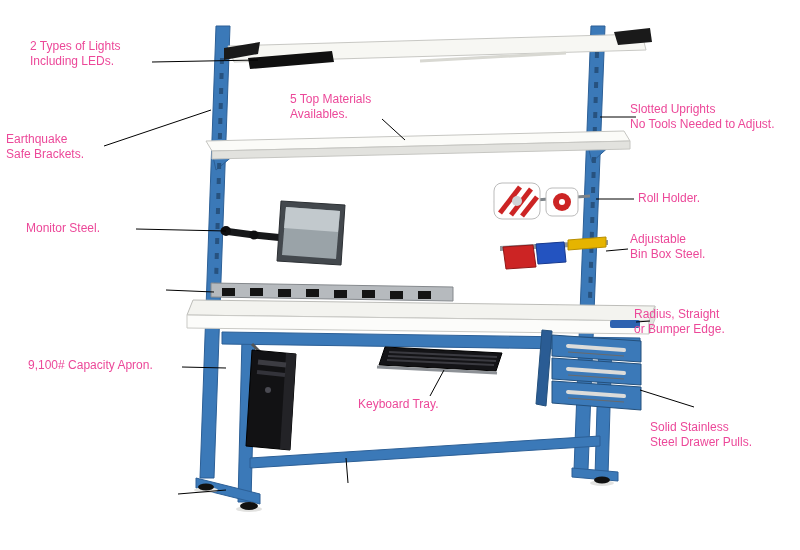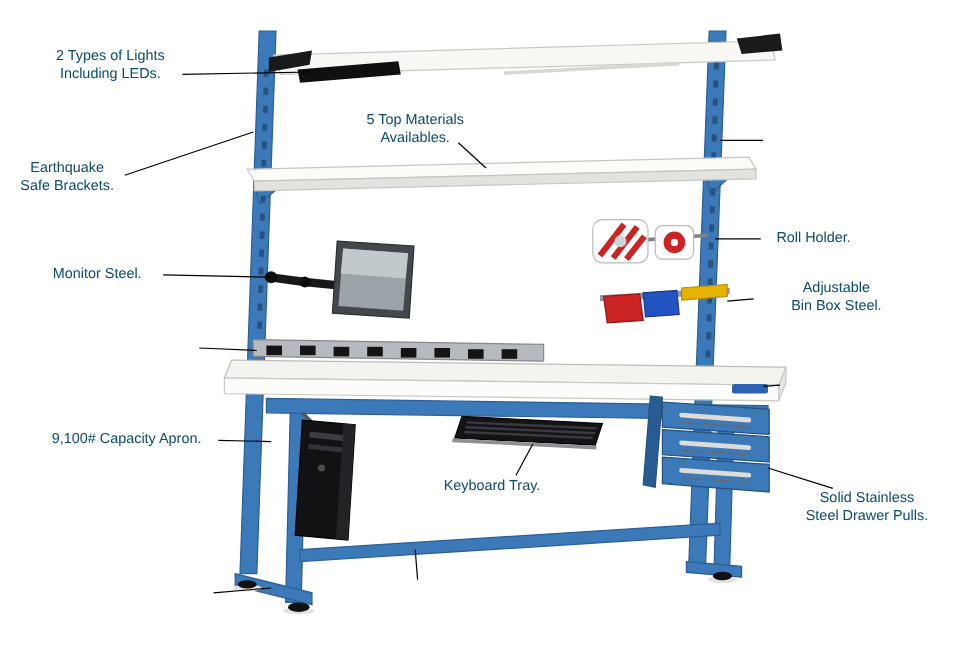--- a/index.html
+++ b/index.html
@@ -4,22 +4,22 @@
 <style>
   *{margin:0;padding:0;box-sizing:border-box}
   html,body{background:#fff}
   body{width:800px;height:550px;overflow:hidden;font-family:"Liberation Sans",sans-serif}
   .stage{position:relative;width:800px;height:550px;background:#ffffff}
   .stage svg{position:absolute;left:0;top:0}
   .callout{
     position:absolute;
     font-size:12px;
     line-height:1.22;
-    color:#0c4a6e;
-    text-align:center;
+    color:#ec4899;
+    text-align:left;
     white-space:pre-line;
   }
 </style>
 </head>
 <body>
 
 <div class="stage">
 
   <svg width="800" height="550" viewBox="0 0 800 550">
 
@@ -137,24 +137,28 @@
       <line x1="694" y1="407" x2="640" y2="390"></line>
       <line x1="178" y1="494" x2="226" y2="490"></line>
       <line x1="348" y1="483" x2="346" y2="458"></line>
     </g>
   </svg>
 
   <div class="callout" style="left:30px;top:39px;width:124px">2 Types of Lights
 Including LEDs.</div>
   <div class="callout" style="left:290px;top:92px;width:112px">5 Top Materials
 Availables.</div>
+  <div class="callout" style="left:630px;top:102px;width:168px">Slotted Uprights
+No Tools Needed to Adjust.</div>
   <div class="callout" style="left:6px;top:132px;width:100px">Earthquake
 Safe Brackets.</div>
   <div class="callout" style="left:26px;top:221px;width:110px">Monitor Steel.</div>
   <div class="callout" style="left:638px;top:191px;width:80px">Roll Holder.</div>
   <div class="callout" style="left:630px;top:232px;width:134px">Adjustable
 Bin Box Steel.</div>
+  <div class="callout" style="left:634px;top:307px;width:158px">Radius, Straight
+or Bumper Edge.</div>
   <div class="callout" style="left:28px;top:358px;width:155px">9,100# Capacity Apron.</div>
   <div class="callout" style="left:358px;top:397px;width:104px">Keyboard Tray.</div>
-  <div class="callout" style="left:650px;top:407px;width:145px">Solid Stainless
+  <div class="callout" style="left:650px;top:420px;width:145px">Solid Stainless
 Steel Drawer Pulls.</div>
 
 </div>
 
 </body></html>

